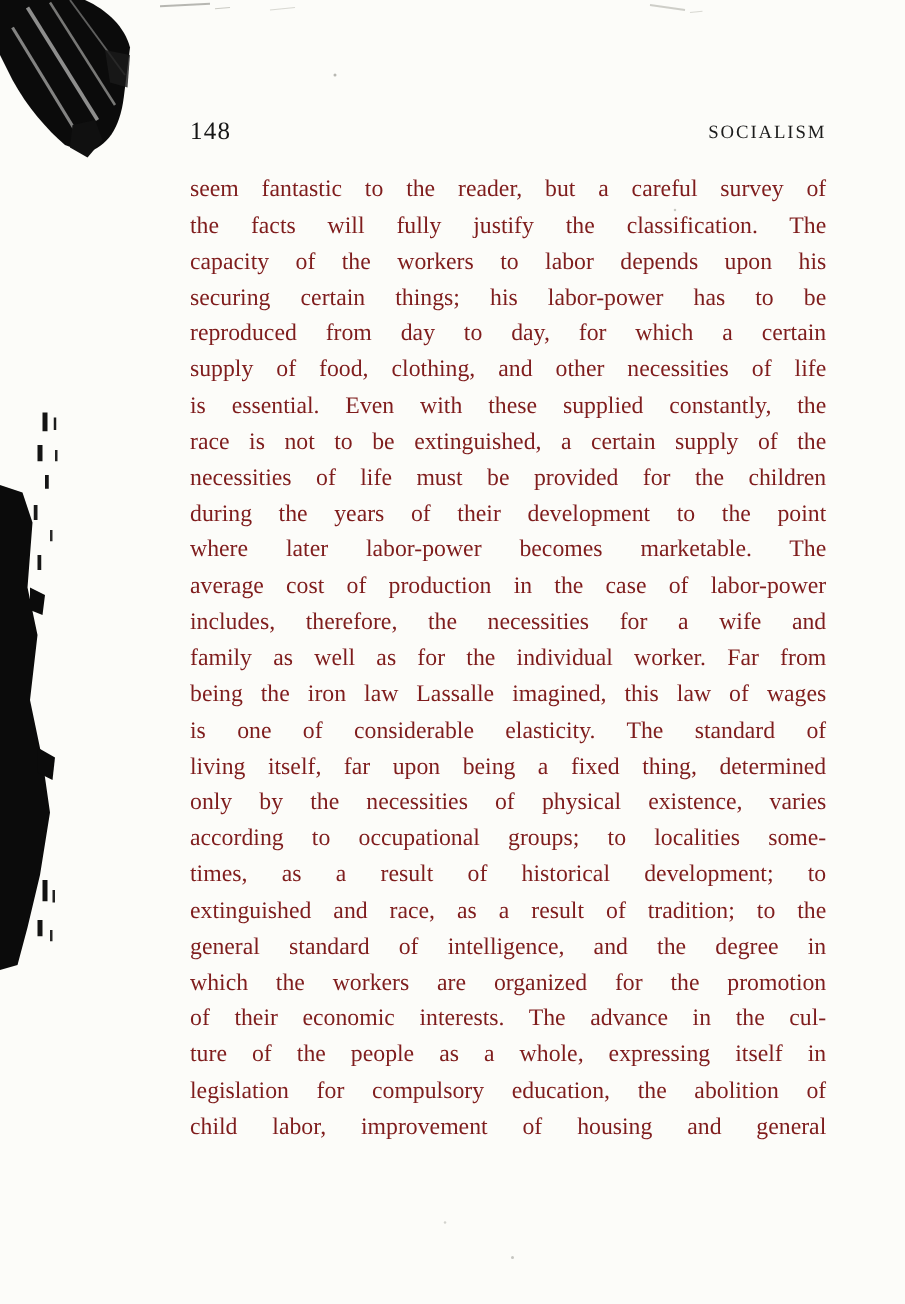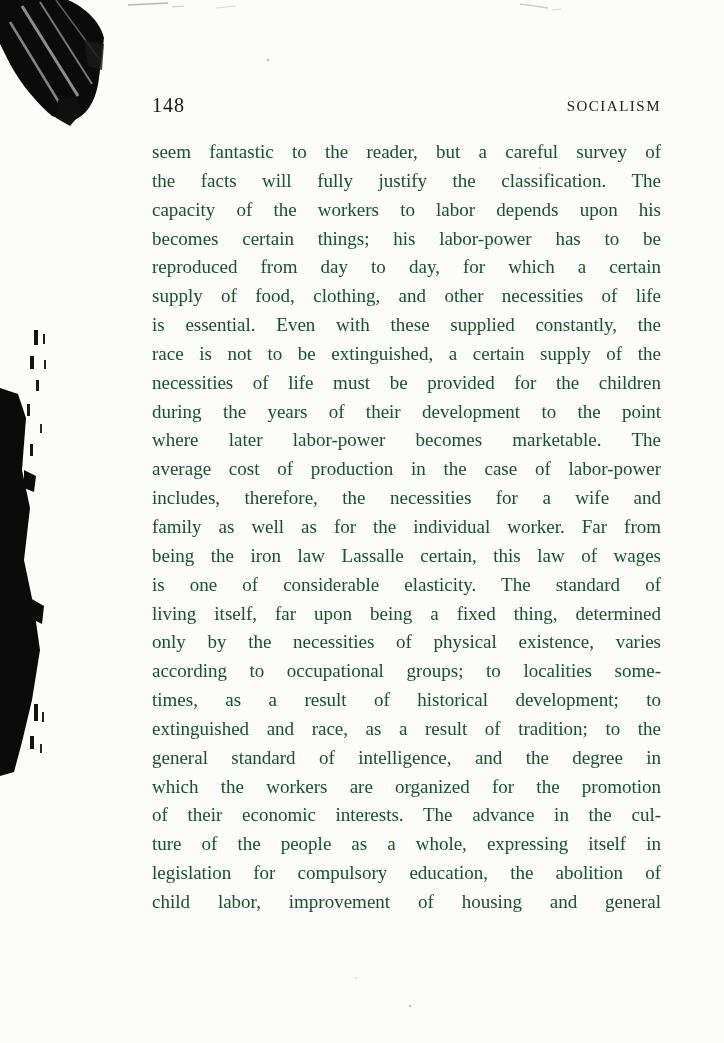--- a/index.html
+++ b/index.html
@@ -59,21 +59,21 @@
     width: 509px;
   }
   .line {
     font-size: 19px;
     line-height: 28.85px;
     height: 28.85px;
     white-space: normal;
     text-align: justify;
     text-align-last: justify;
     -moz-text-align-last: justify;
-    color: #14532d;
+    color: #7f1d1d;
     overflow: hidden;
   }
 </style>
 </head>
 <body>
 
 <div class="page">
 
   <svg class="artifacts" viewBox="0 0 724 1043" xmlns="http://www.w3.org/2000/svg">
 
@@ -120,32 +120,32 @@
 
   <div class="header-row">
     <span class="page-number">148</span>
     <span class="running-title">SOCIALISM</span>
   </div>
 
   <div class="body-text" id="body-text">
       <div class="line">seem fantastic to the reader, but a careful survey of</div>
       <div class="line">the facts will fully justify the classification.  The</div>
       <div class="line">capacity of the workers to labor depends upon his</div>
-      <div class="line">becomes certain things; his labor-power has to be</div>
+      <div class="line">securing certain things; his labor-power has to be</div>
       <div class="line">reproduced from day to day, for which a certain</div>
       <div class="line">supply of food, clothing, and other necessities of life</div>
       <div class="line">is essential.  Even with these supplied constantly, the</div>
       <div class="line">race is not to be extinguished, a certain supply of the</div>
       <div class="line">necessities of life must be provided for the children</div>
       <div class="line">during the years of their development to the point</div>
       <div class="line">where later labor-power becomes marketable.  The</div>
       <div class="line">average cost of production in the case of labor-power</div>
       <div class="line">includes, therefore, the necessities for a wife and</div>
       <div class="line">family as well as for the individual worker.  Far from</div>
-      <div class="line">being the iron law Lassalle certain, this law of wages</div>
+      <div class="line">being the iron law Lassalle imagined, this law of wages</div>
       <div class="line">is one of considerable elasticity.  The standard of</div>
       <div class="line">living itself, far upon being a fixed thing, determined</div>
       <div class="line">only by the necessities of physical existence, varies</div>
       <div class="line">according to occupational groups; to localities some-</div>
       <div class="line">times, as a result of historical development; to</div>
       <div class="line">extinguished and race, as a result of tradition; to the</div>
       <div class="line">general standard of intelligence, and the degree in</div>
       <div class="line">which the workers are organized for the promotion</div>
       <div class="line">of their economic interests.  The advance in the cul-</div>
       <div class="line">ture of the people as a whole, expressing itself in</div>

